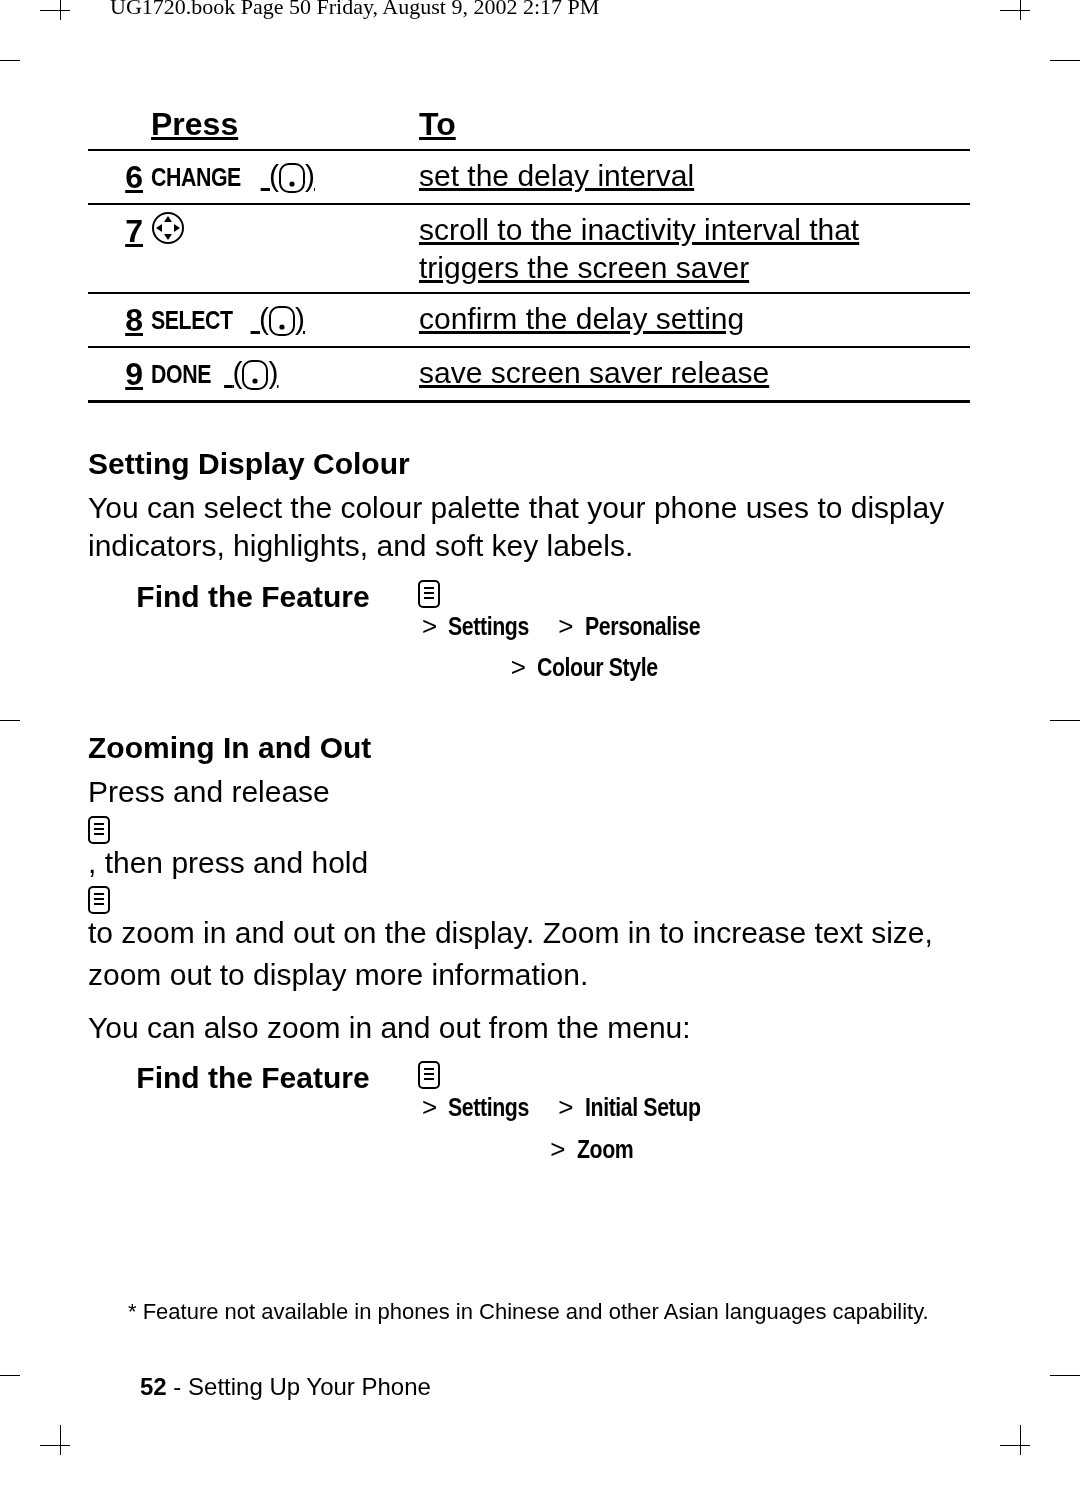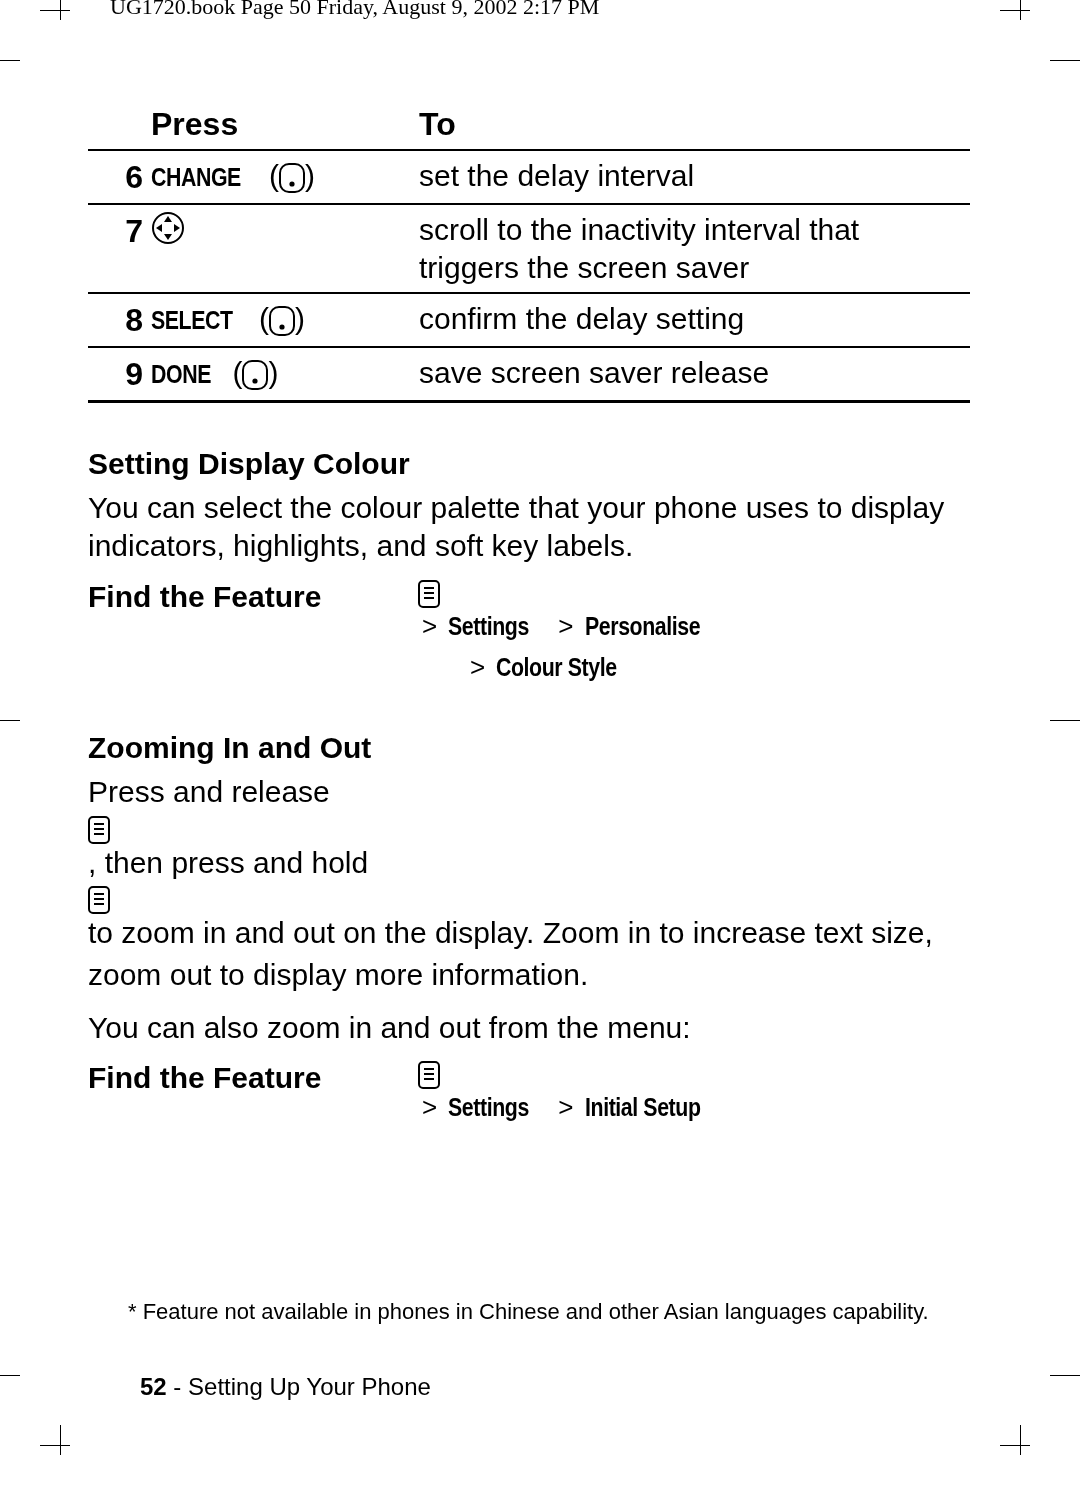--- a/index.html
+++ b/index.html
@@ -26,20 +26,21 @@
     font-family: "Times New Roman", serif;
     font-size: 22px;
     color: #000;
     white-space: nowrap;
     overflow: hidden;
   }
   table.steps {
     border-collapse: collapse;
     width: 100%;
     font-size: 30px;
+    text-decoration: underline;
   }
   table.steps th {
     text-align: left;
     font-weight: bold;
     font-size: 32px;
     padding: 6px 8px 6px 0;
     border-bottom: 2px solid #000;
   }
   table.steps td {
     vertical-align: top;
@@ -84,20 +85,21 @@
   }
   p.body {
     font-size: 30px;
     line-height: 1.28;
     margin: 6px 0 14px 0;
   }
   .feature-row {
     display: flex;
     align-items: flex-start;
     margin: 14px 0 6px 0;
+    text-align: center;
   }
   .feature-label {
     font-weight: bold;
     font-size: 30px;
     width: 330px;
     flex-shrink: 0;
   }
   .feature-path {
     font-size: 26px;
     line-height: 1.45;
@@ -244,20 +246,24 @@
               <rect x="1" y="1" width="20" height="26" rx="4" ry="4" fill="none" stroke="#000" stroke-width="2"></rect>
               <line x1="6" y1="8" x2="16" y2="8" stroke="#000" stroke-width="2"></line>
               <line x1="6" y1="13" x2="16" y2="13" stroke="#000" stroke-width="2"></line>
               <line x1="6" y1="18" x2="16" y2="18" stroke="#000" stroke-width="2"></line>
             </svg></span>
         <span class="gt">&gt;</span>
         <span class="cmd">Settings</span>
         <span class="gt">&gt;</span>
         <span class="cmd">Initial Setup</span>
       </div>
+      <div style="padding-left:48px;">
+        <span class="gt">&gt;</span>
+        <span class="cmd">Zoom</span>
+      </div>
     </div>
   </div>
 
   <div class="footnote">* Feature not available in phones in Chinese and other Asian languages capability.</div>
 
   <div class="footer">
     <span class="pg">52</span><span> - </span><span>Setting Up Your Phone</span>
   </div>
 
 </div>

